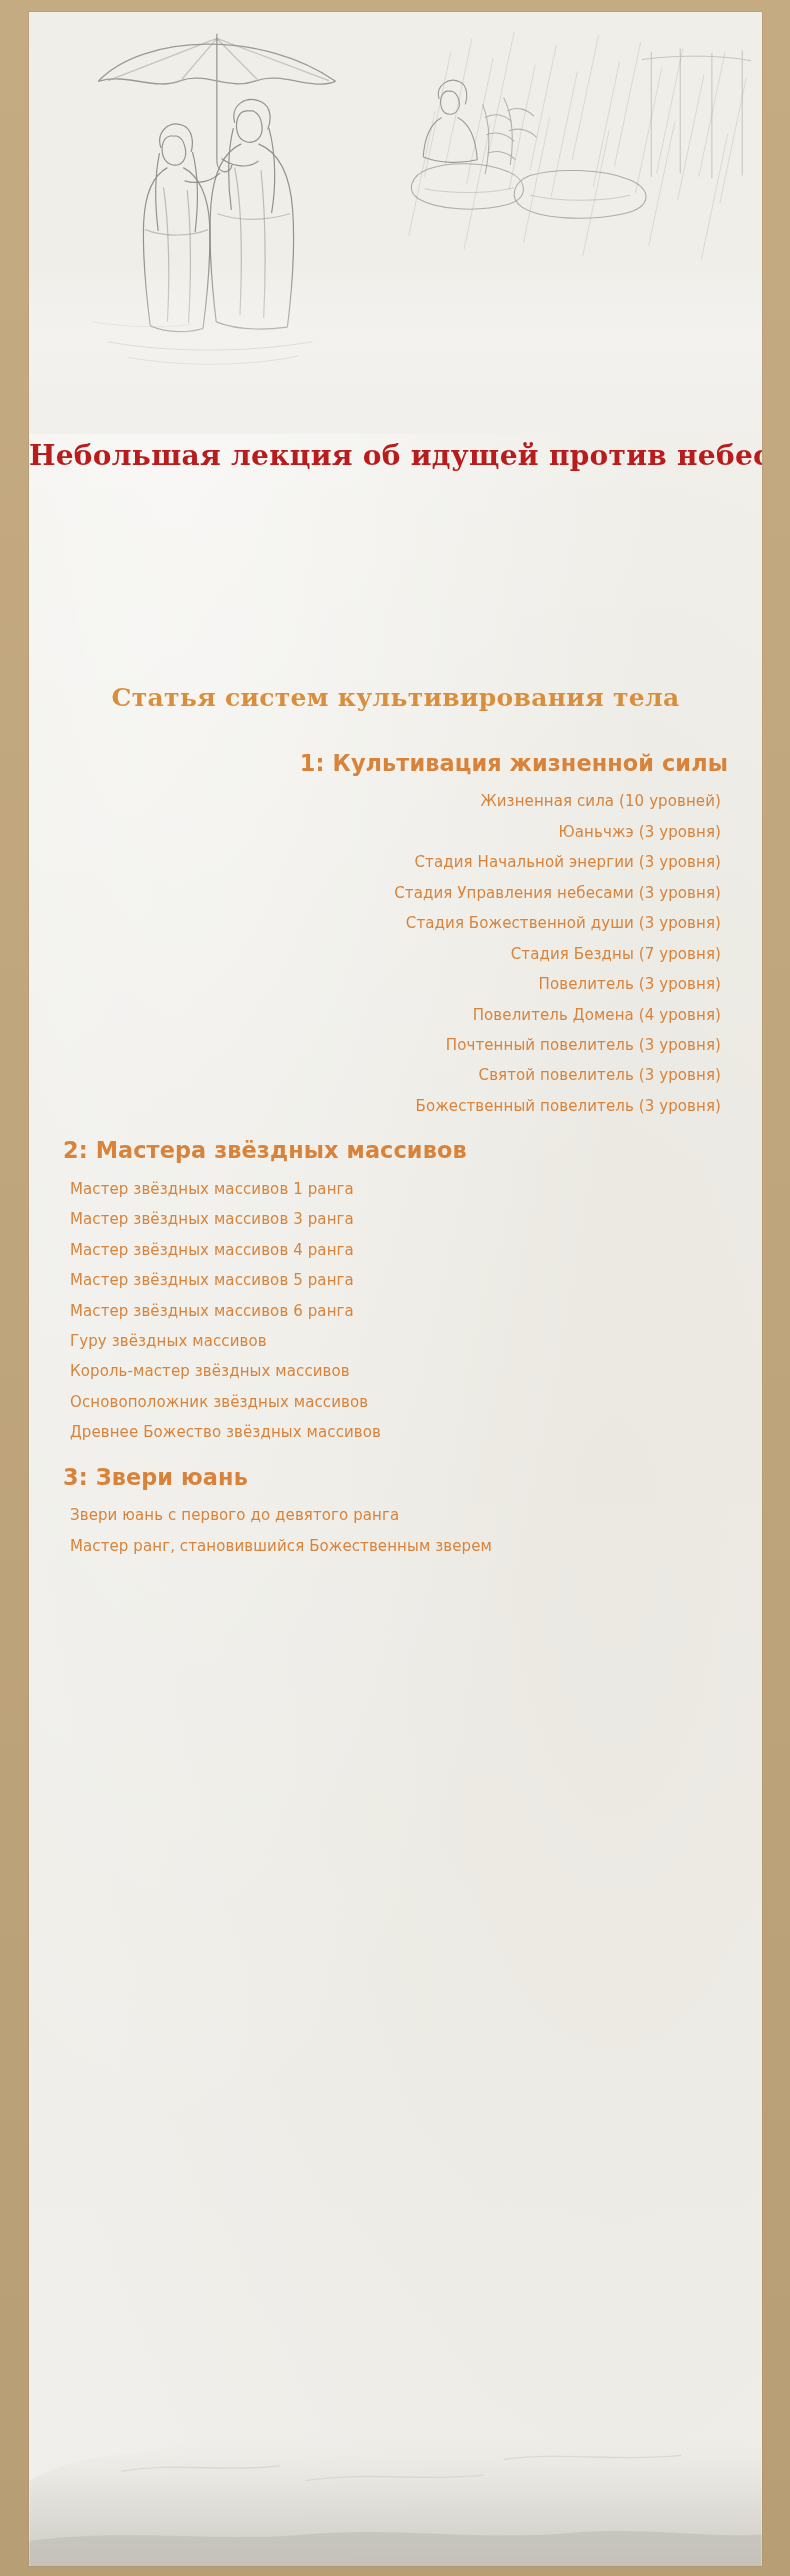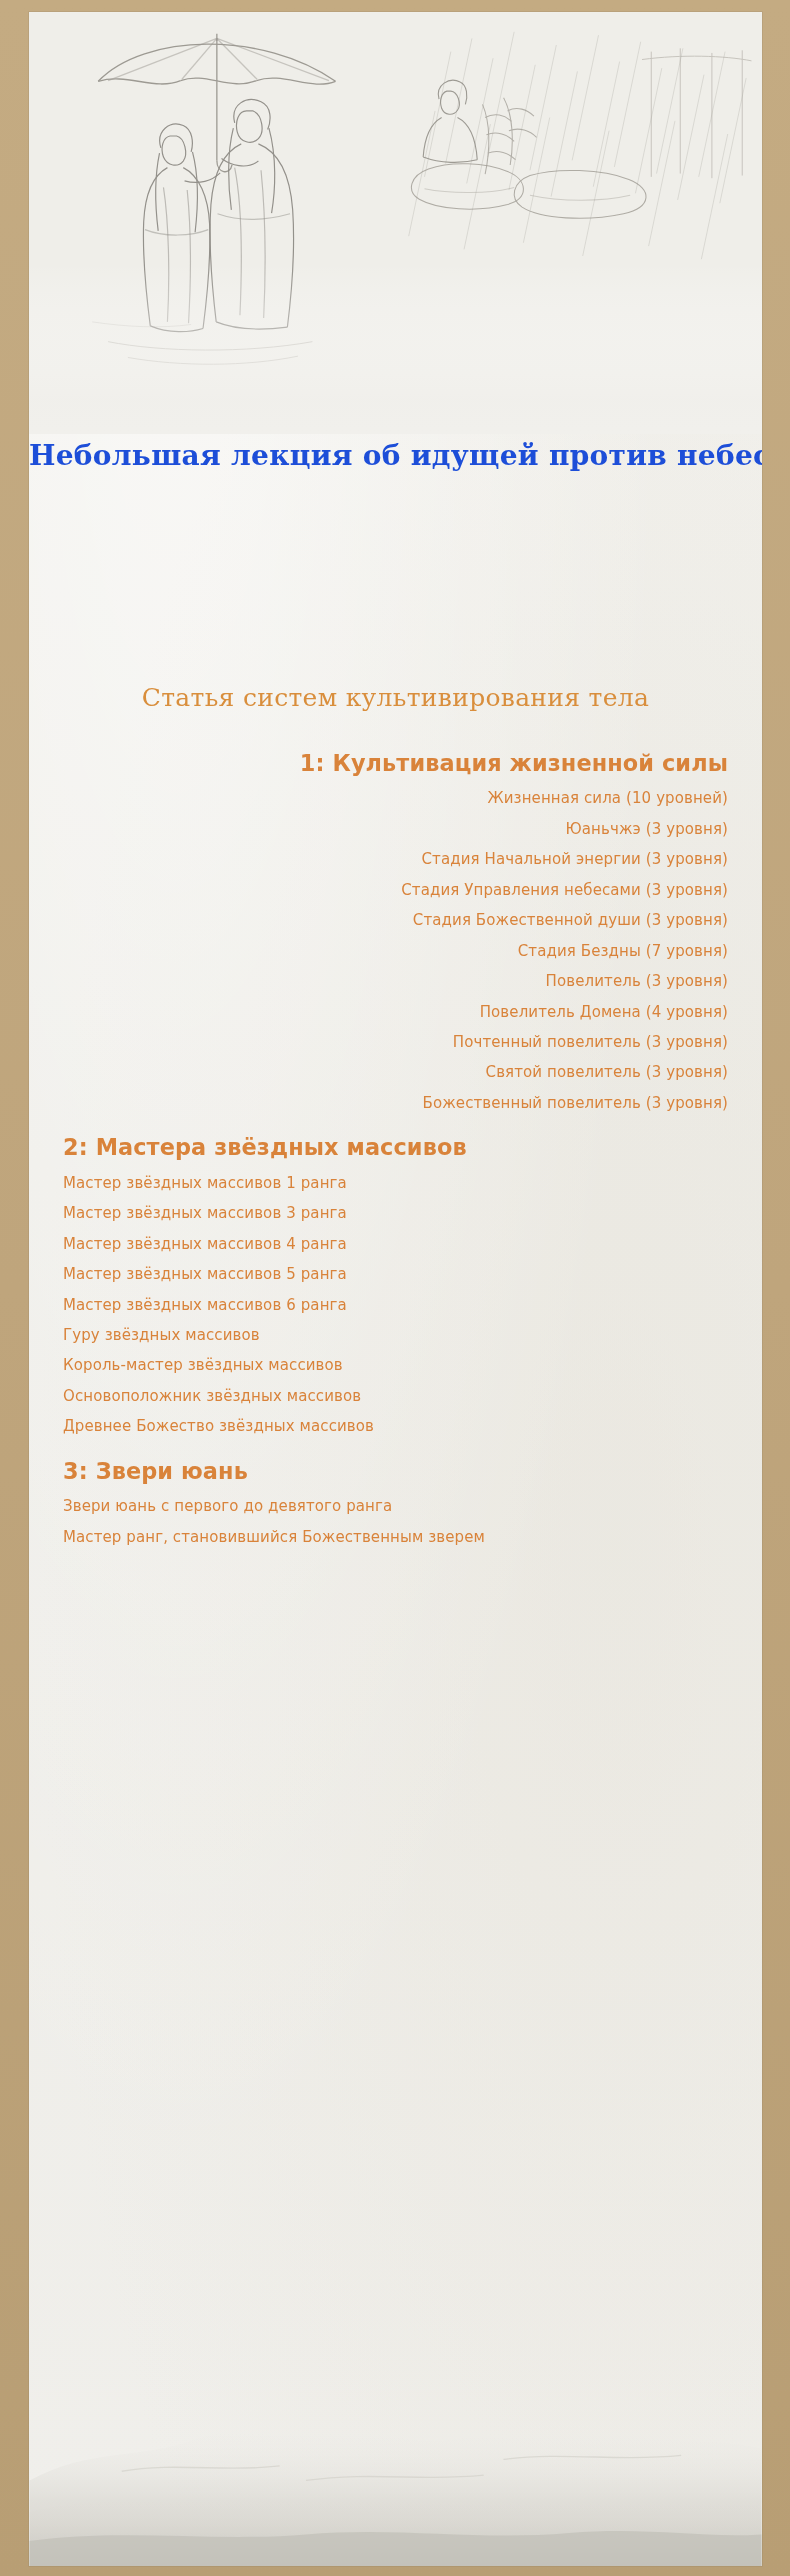--- a/index.html
+++ b/index.html
@@ -59,38 +59,38 @@
   }
   .sketch-panel svg { display: block; }
 
   
   .title-main {
     position: absolute;
     left: 0;
     top: 428px;
     width: 654px;
     text-align: center;
-    color: #1d4ed8;
+    color: #b91c1c;
     font-family: "DejaVu Serif", serif;
     font-weight: bold;
     font-size: 28px;
     letter-spacing: 0.3px;
     line-height: 1.15;
     white-space: nowrap;
   }
 
   .title-sub {
     position: absolute;
     left: 0;
     top: 672px;
     width: 733px;
     text-align: center;
     color: #d98e3c;
     font-family: "DejaVu Serif", serif;
-    font-weight: normal;
+    font-weight: bold;
     font-size: 25px;
     letter-spacing: 0.3px;
     line-height: 1.15;
     white-space: nowrap;
   }
 
   
   .content {
     position: absolute;
     left: 34px;
@@ -104,21 +104,21 @@
     color: #d9833a;
     font-family: "DejaVu Sans", sans-serif;
     font-size: 22.4px;
     line-height: 1.45;
     margin: 0 0 4px 0;
     letter-spacing: 0.1px;
   }
 
   .item-list {
     list-style: none;
-    margin: 0;
+    margin: 7px;
     padding: 0;
   }
 
   .item {
     color: #d9833a;
     font-family: "DejaVu Sans", sans-serif;
     font-size: 15px;
     line-height: 2.03;
     letter-spacing: 0.1px;
     white-space: nowrap;

